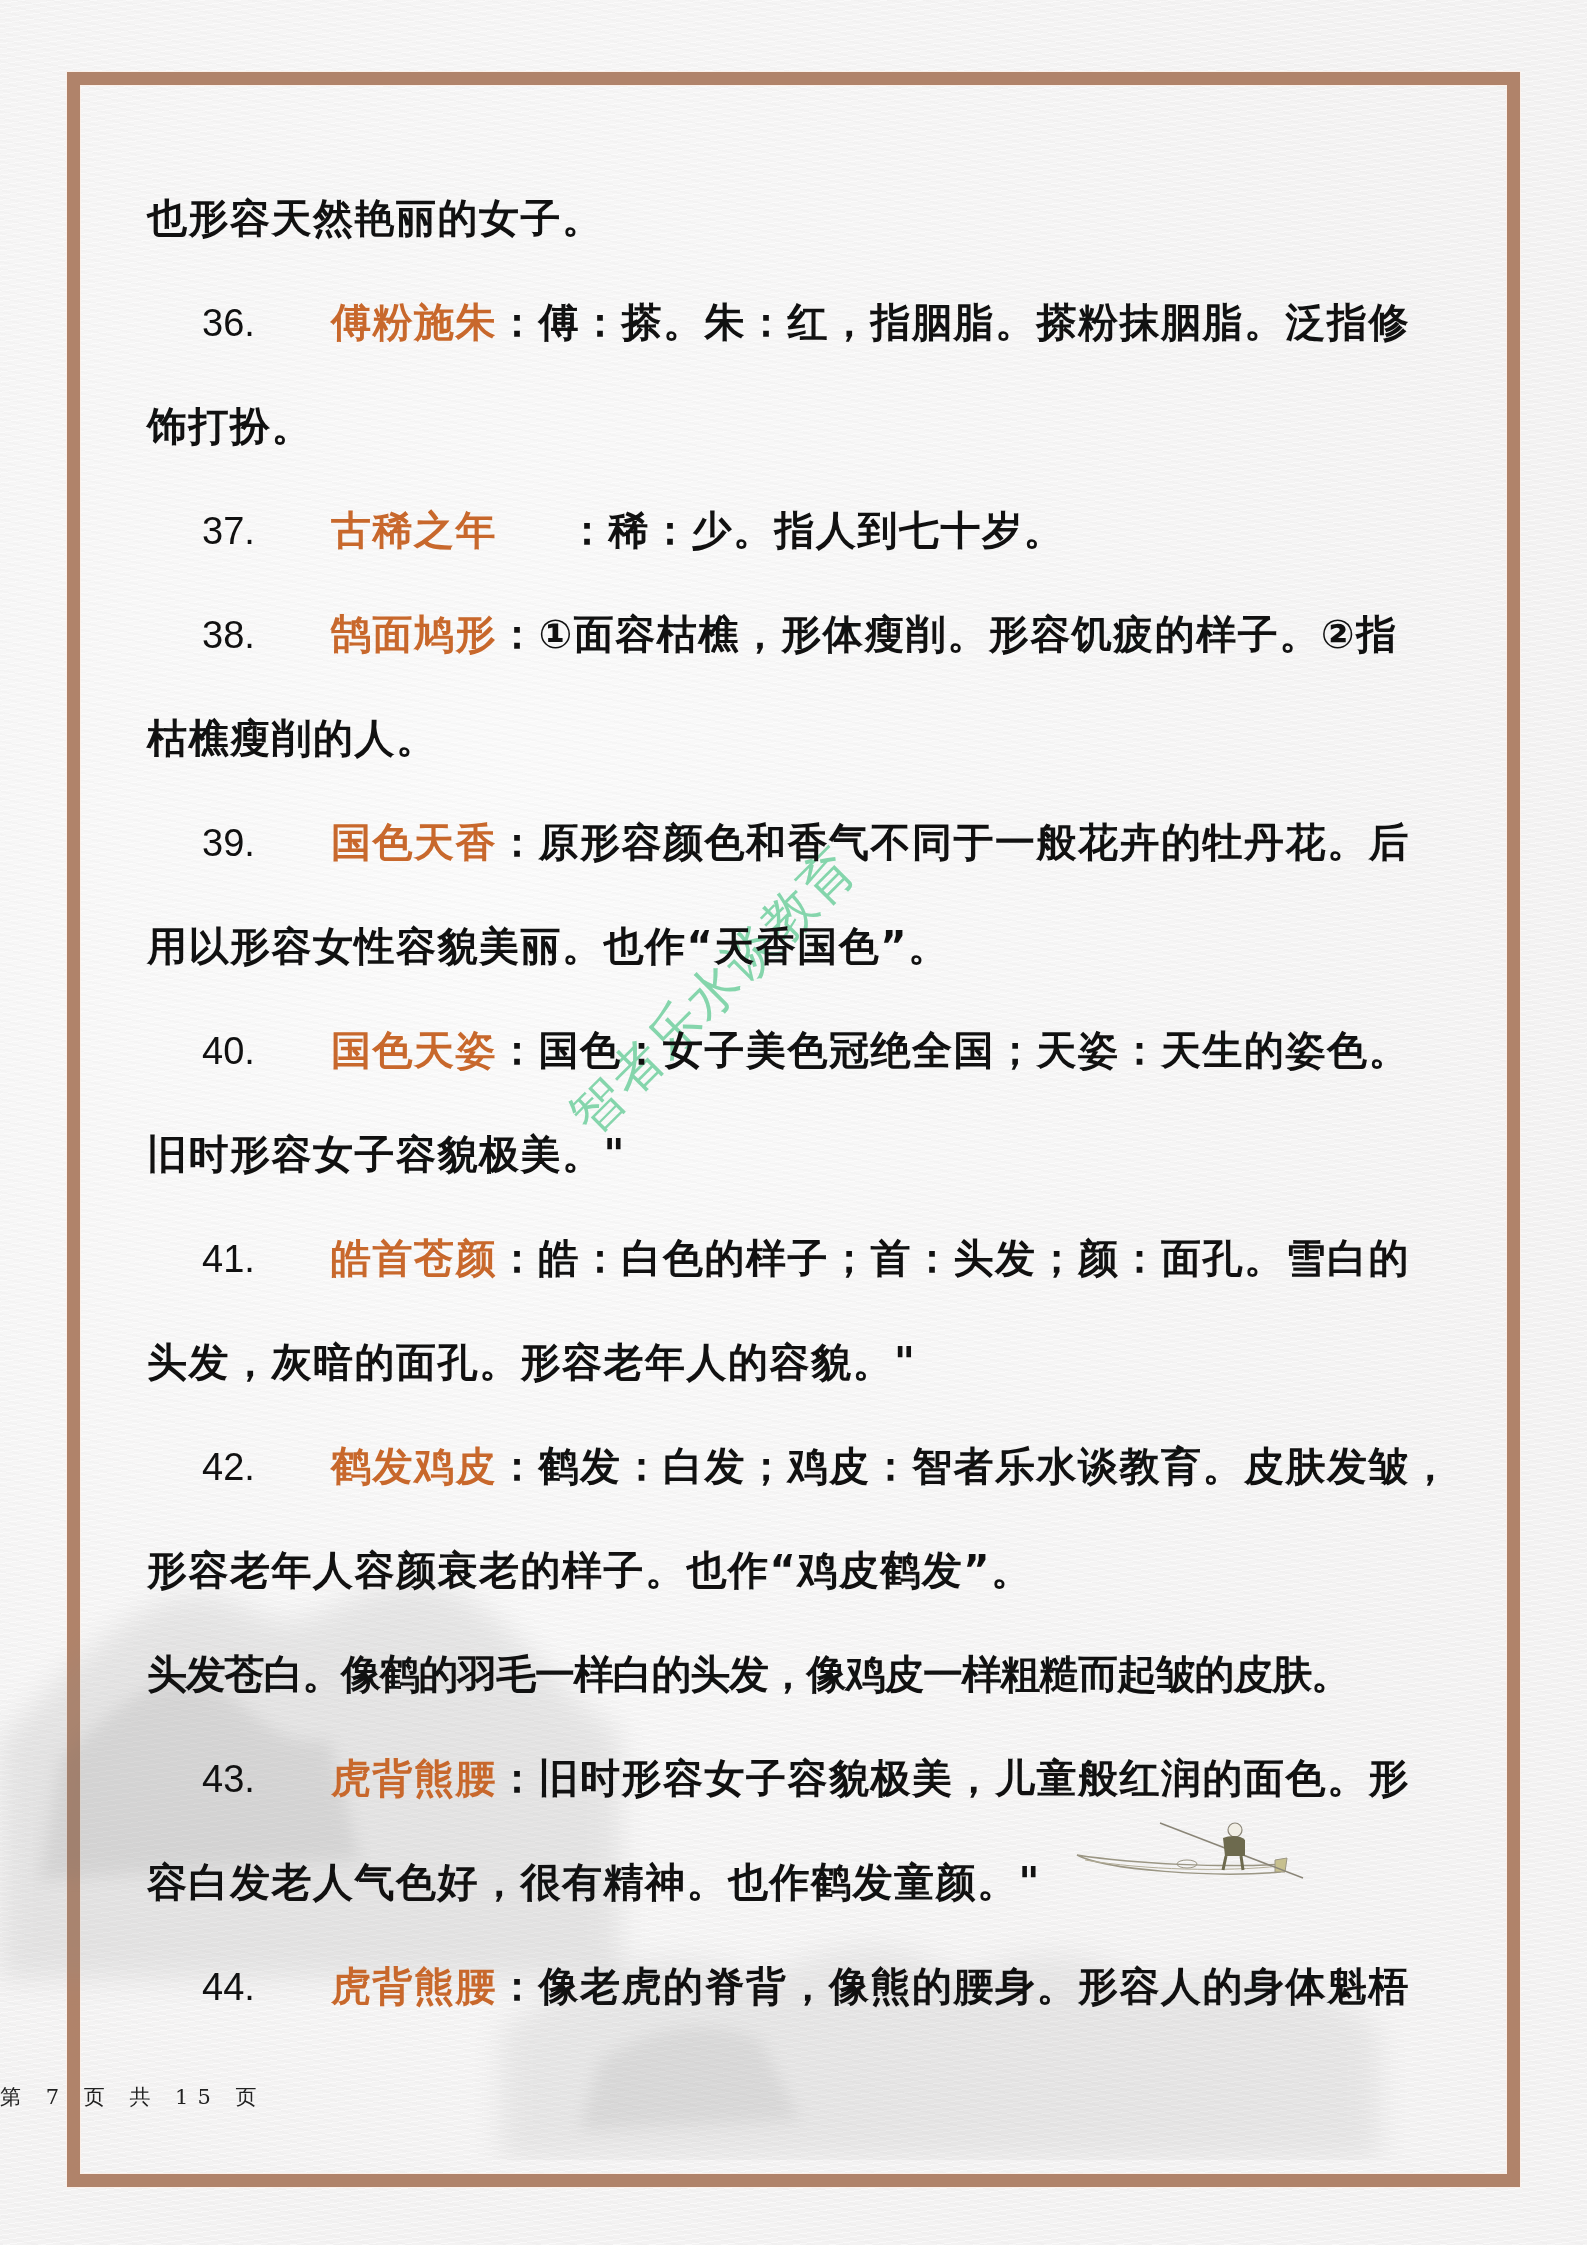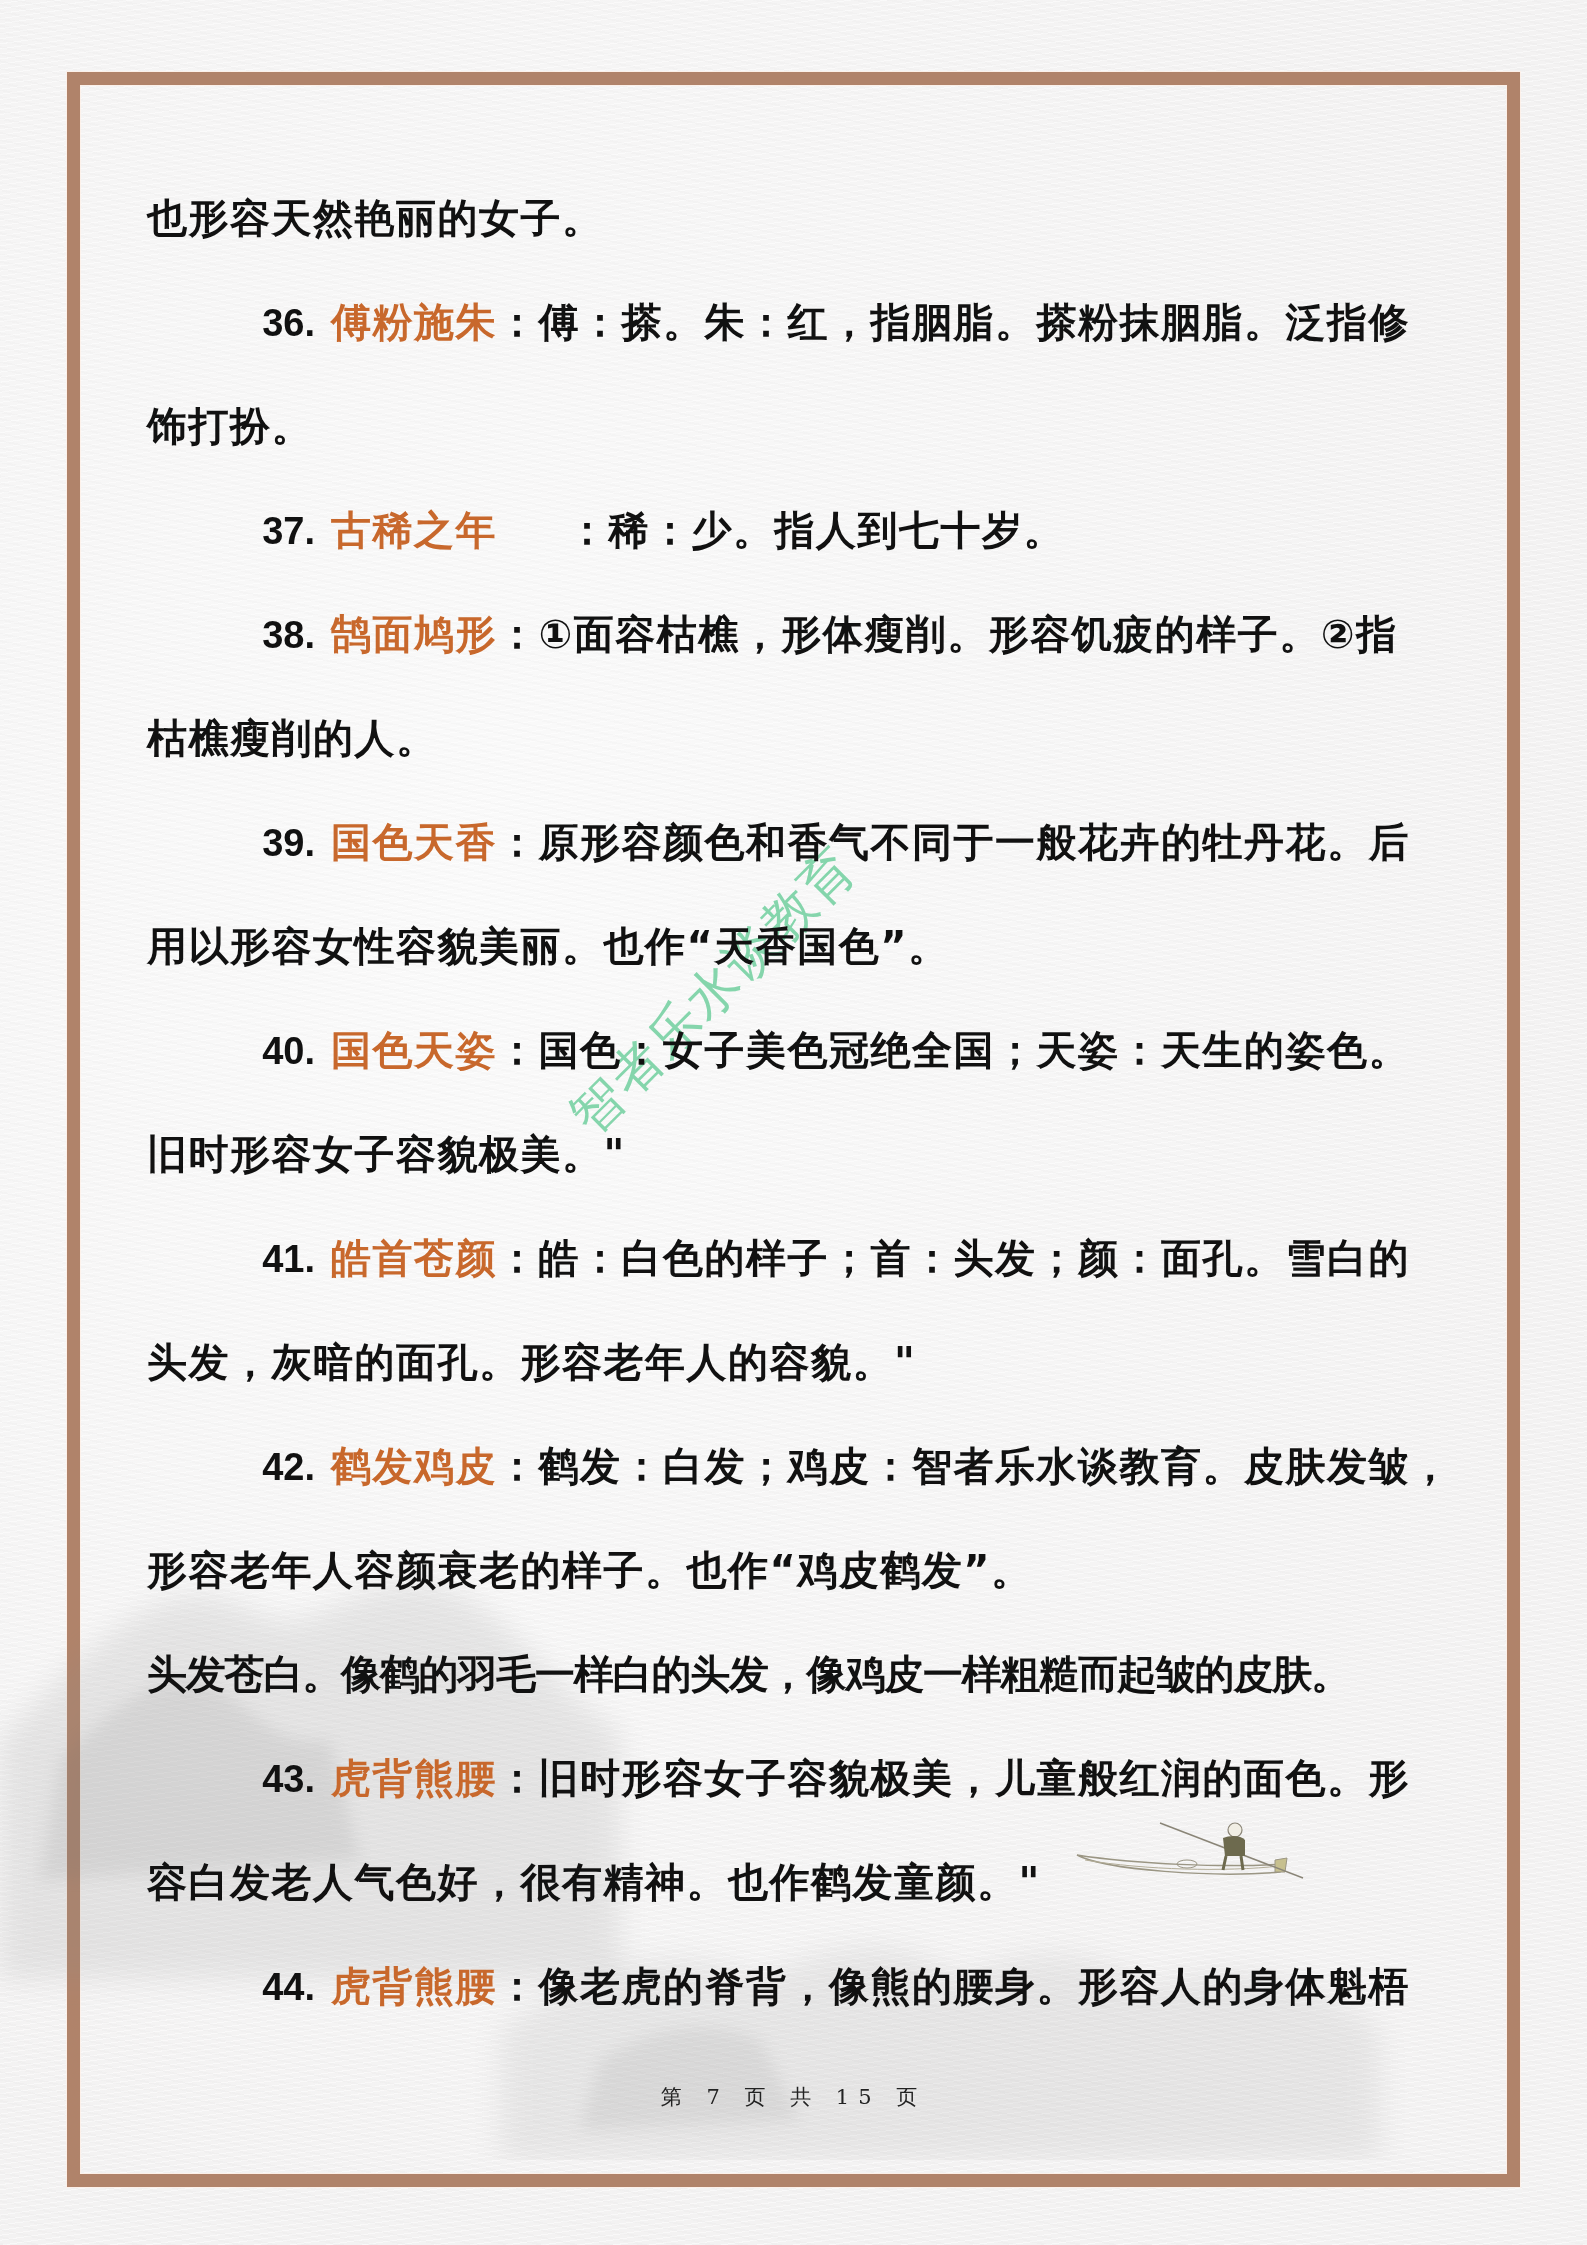--- a/index.html
+++ b/index.html
@@ -69,40 +69,39 @@
       white-space: nowrap;
       font-weight: bold;
       letter-spacing: 1.5px;
     }
     .item-first {
       padding-left: 55px;
     }
     .num {
       display: inline-block;
       width: 113px;
-      font-weight: bold;
+      font-weight: normal;
       font-family: "Liberation Sans", sans-serif;
       font-size: 38px;
       letter-spacing: 0;
-      text-align: right;
     }
     .term {
       color: #c8682c;
       margin-left: 16px;
     }
     .gap {
       display: inline-block;
       width: 70px;
     }
     .footer {
       position: absolute;
       left: 0;
       width: 1587px;
       top: 2083px;
-      text-align: center;
+      text-align: left;
       font-size: 21px;
       color: #222222;
       letter-spacing: 9px;
       font-family: "DejaVu Serif", serif;
     }
   </style>
 </head>
 <body>
 
 <div class="frame"></div>

